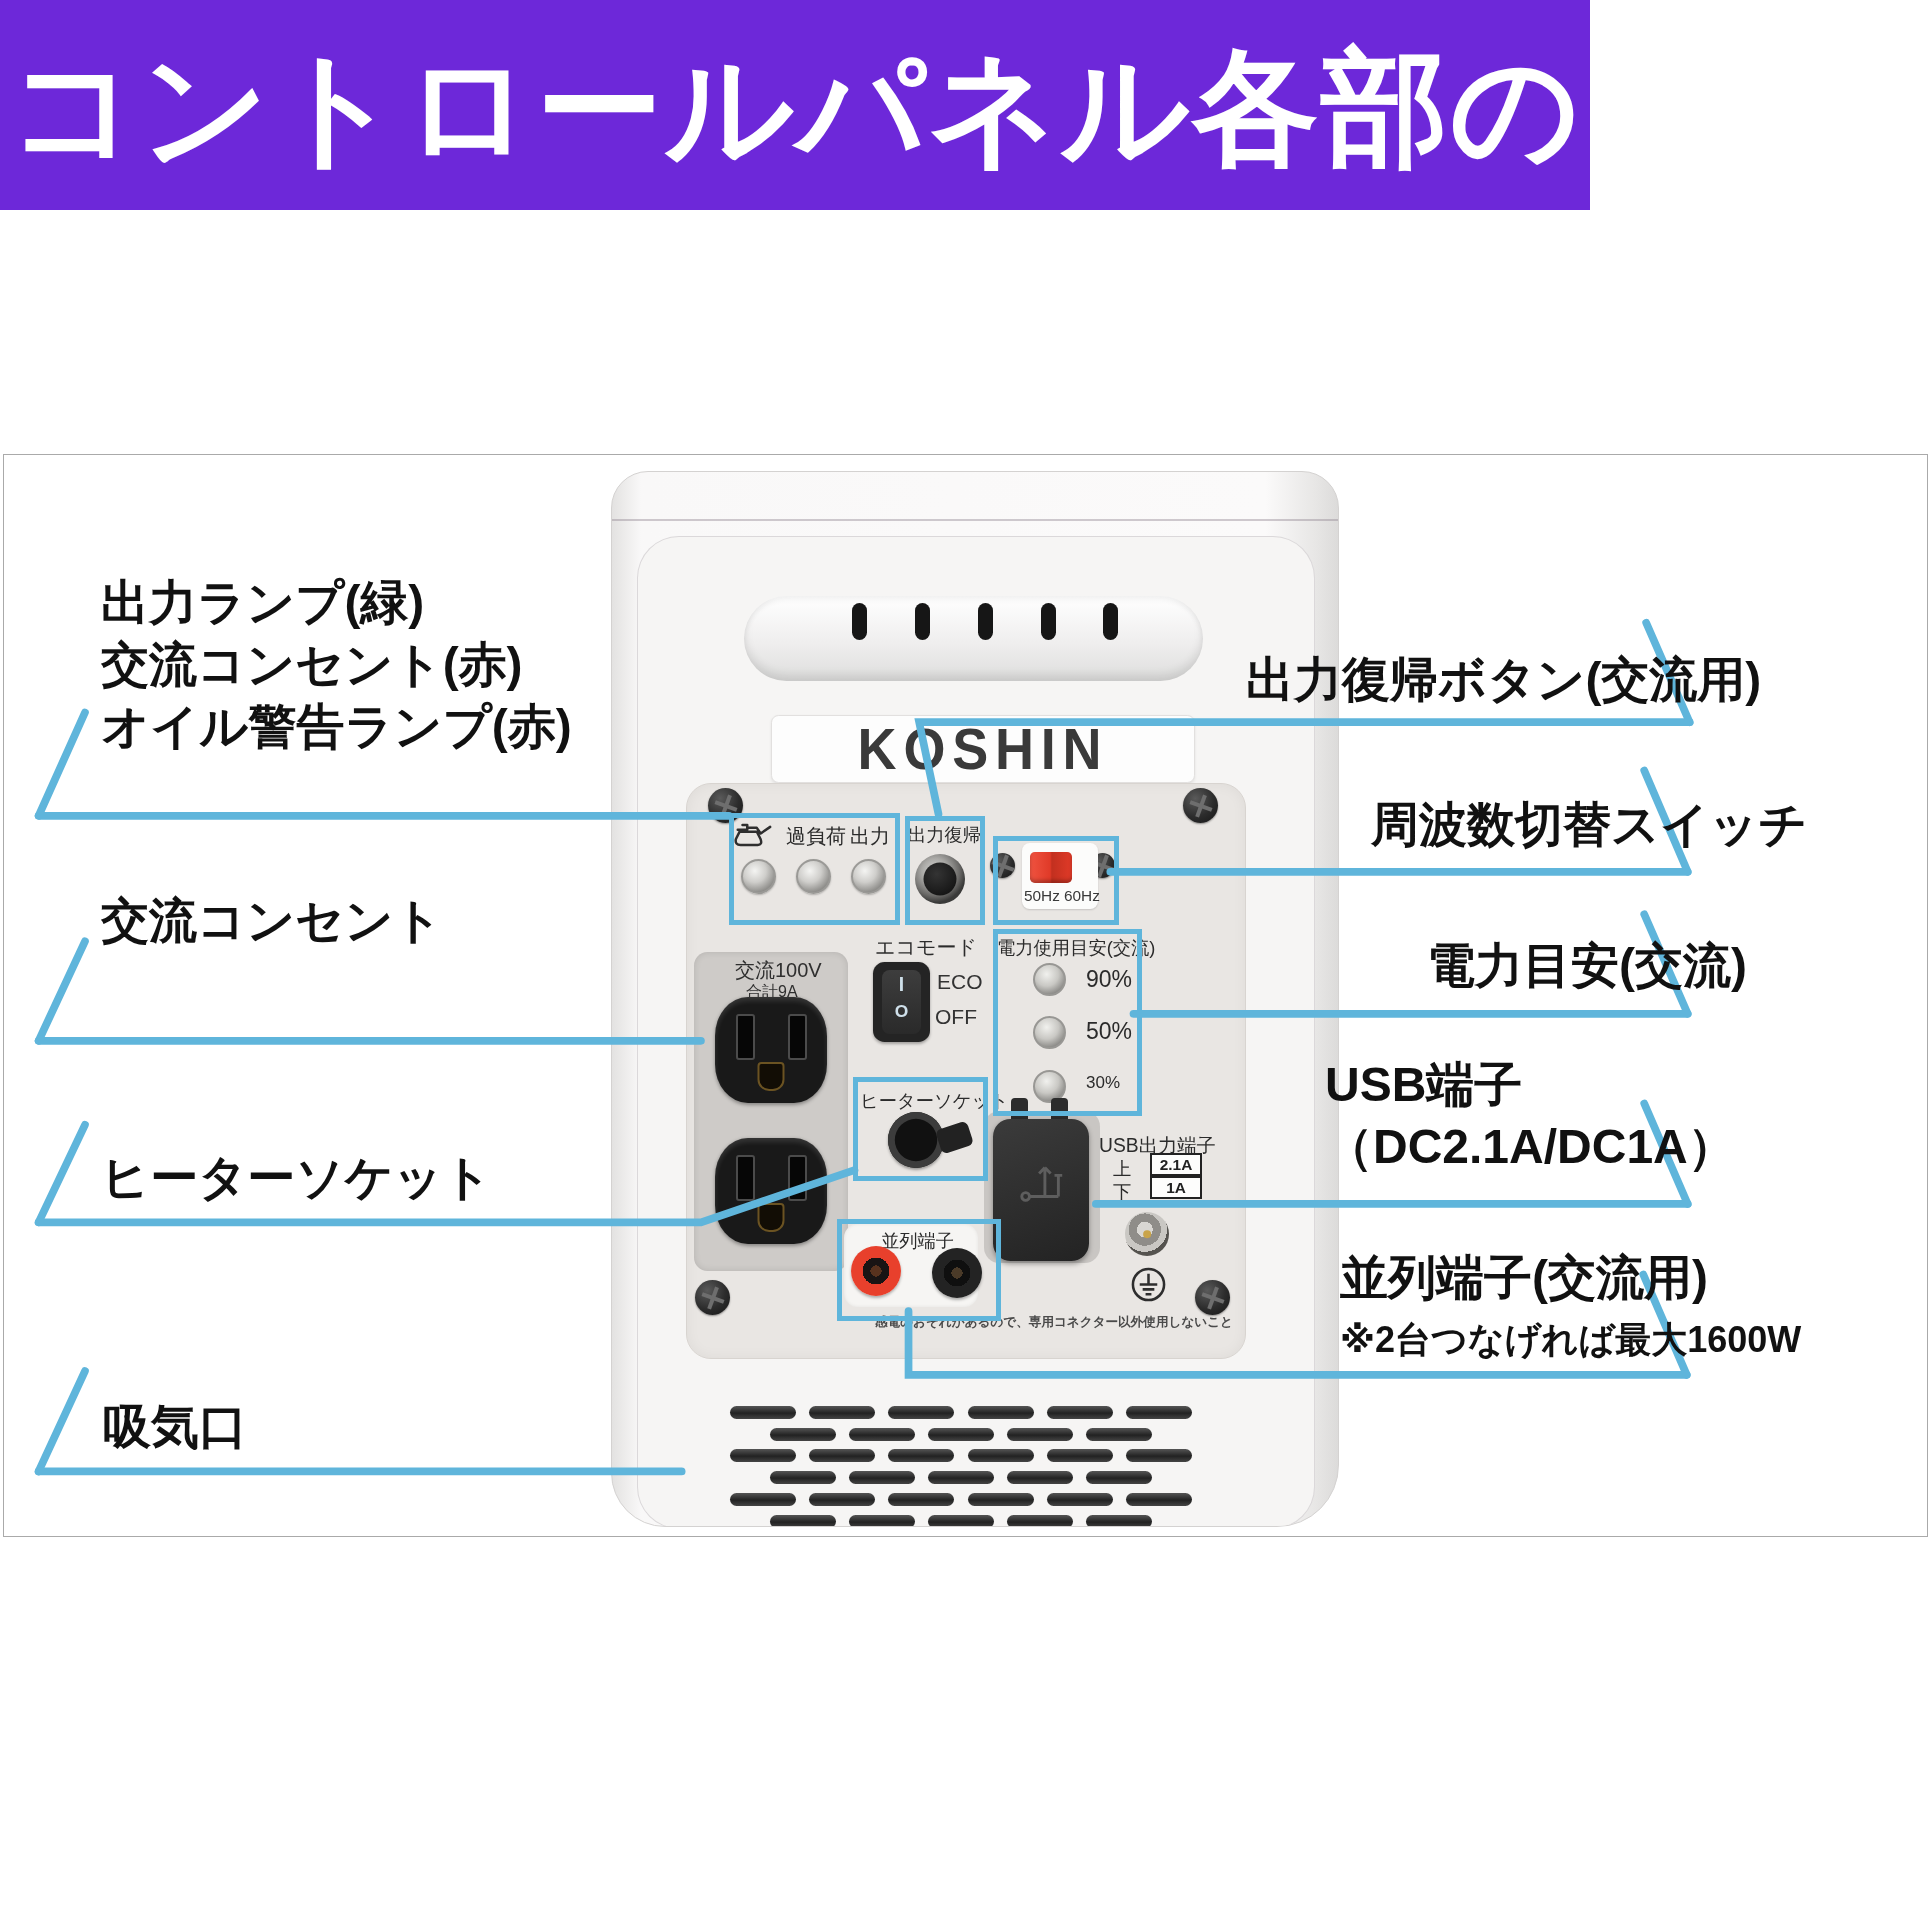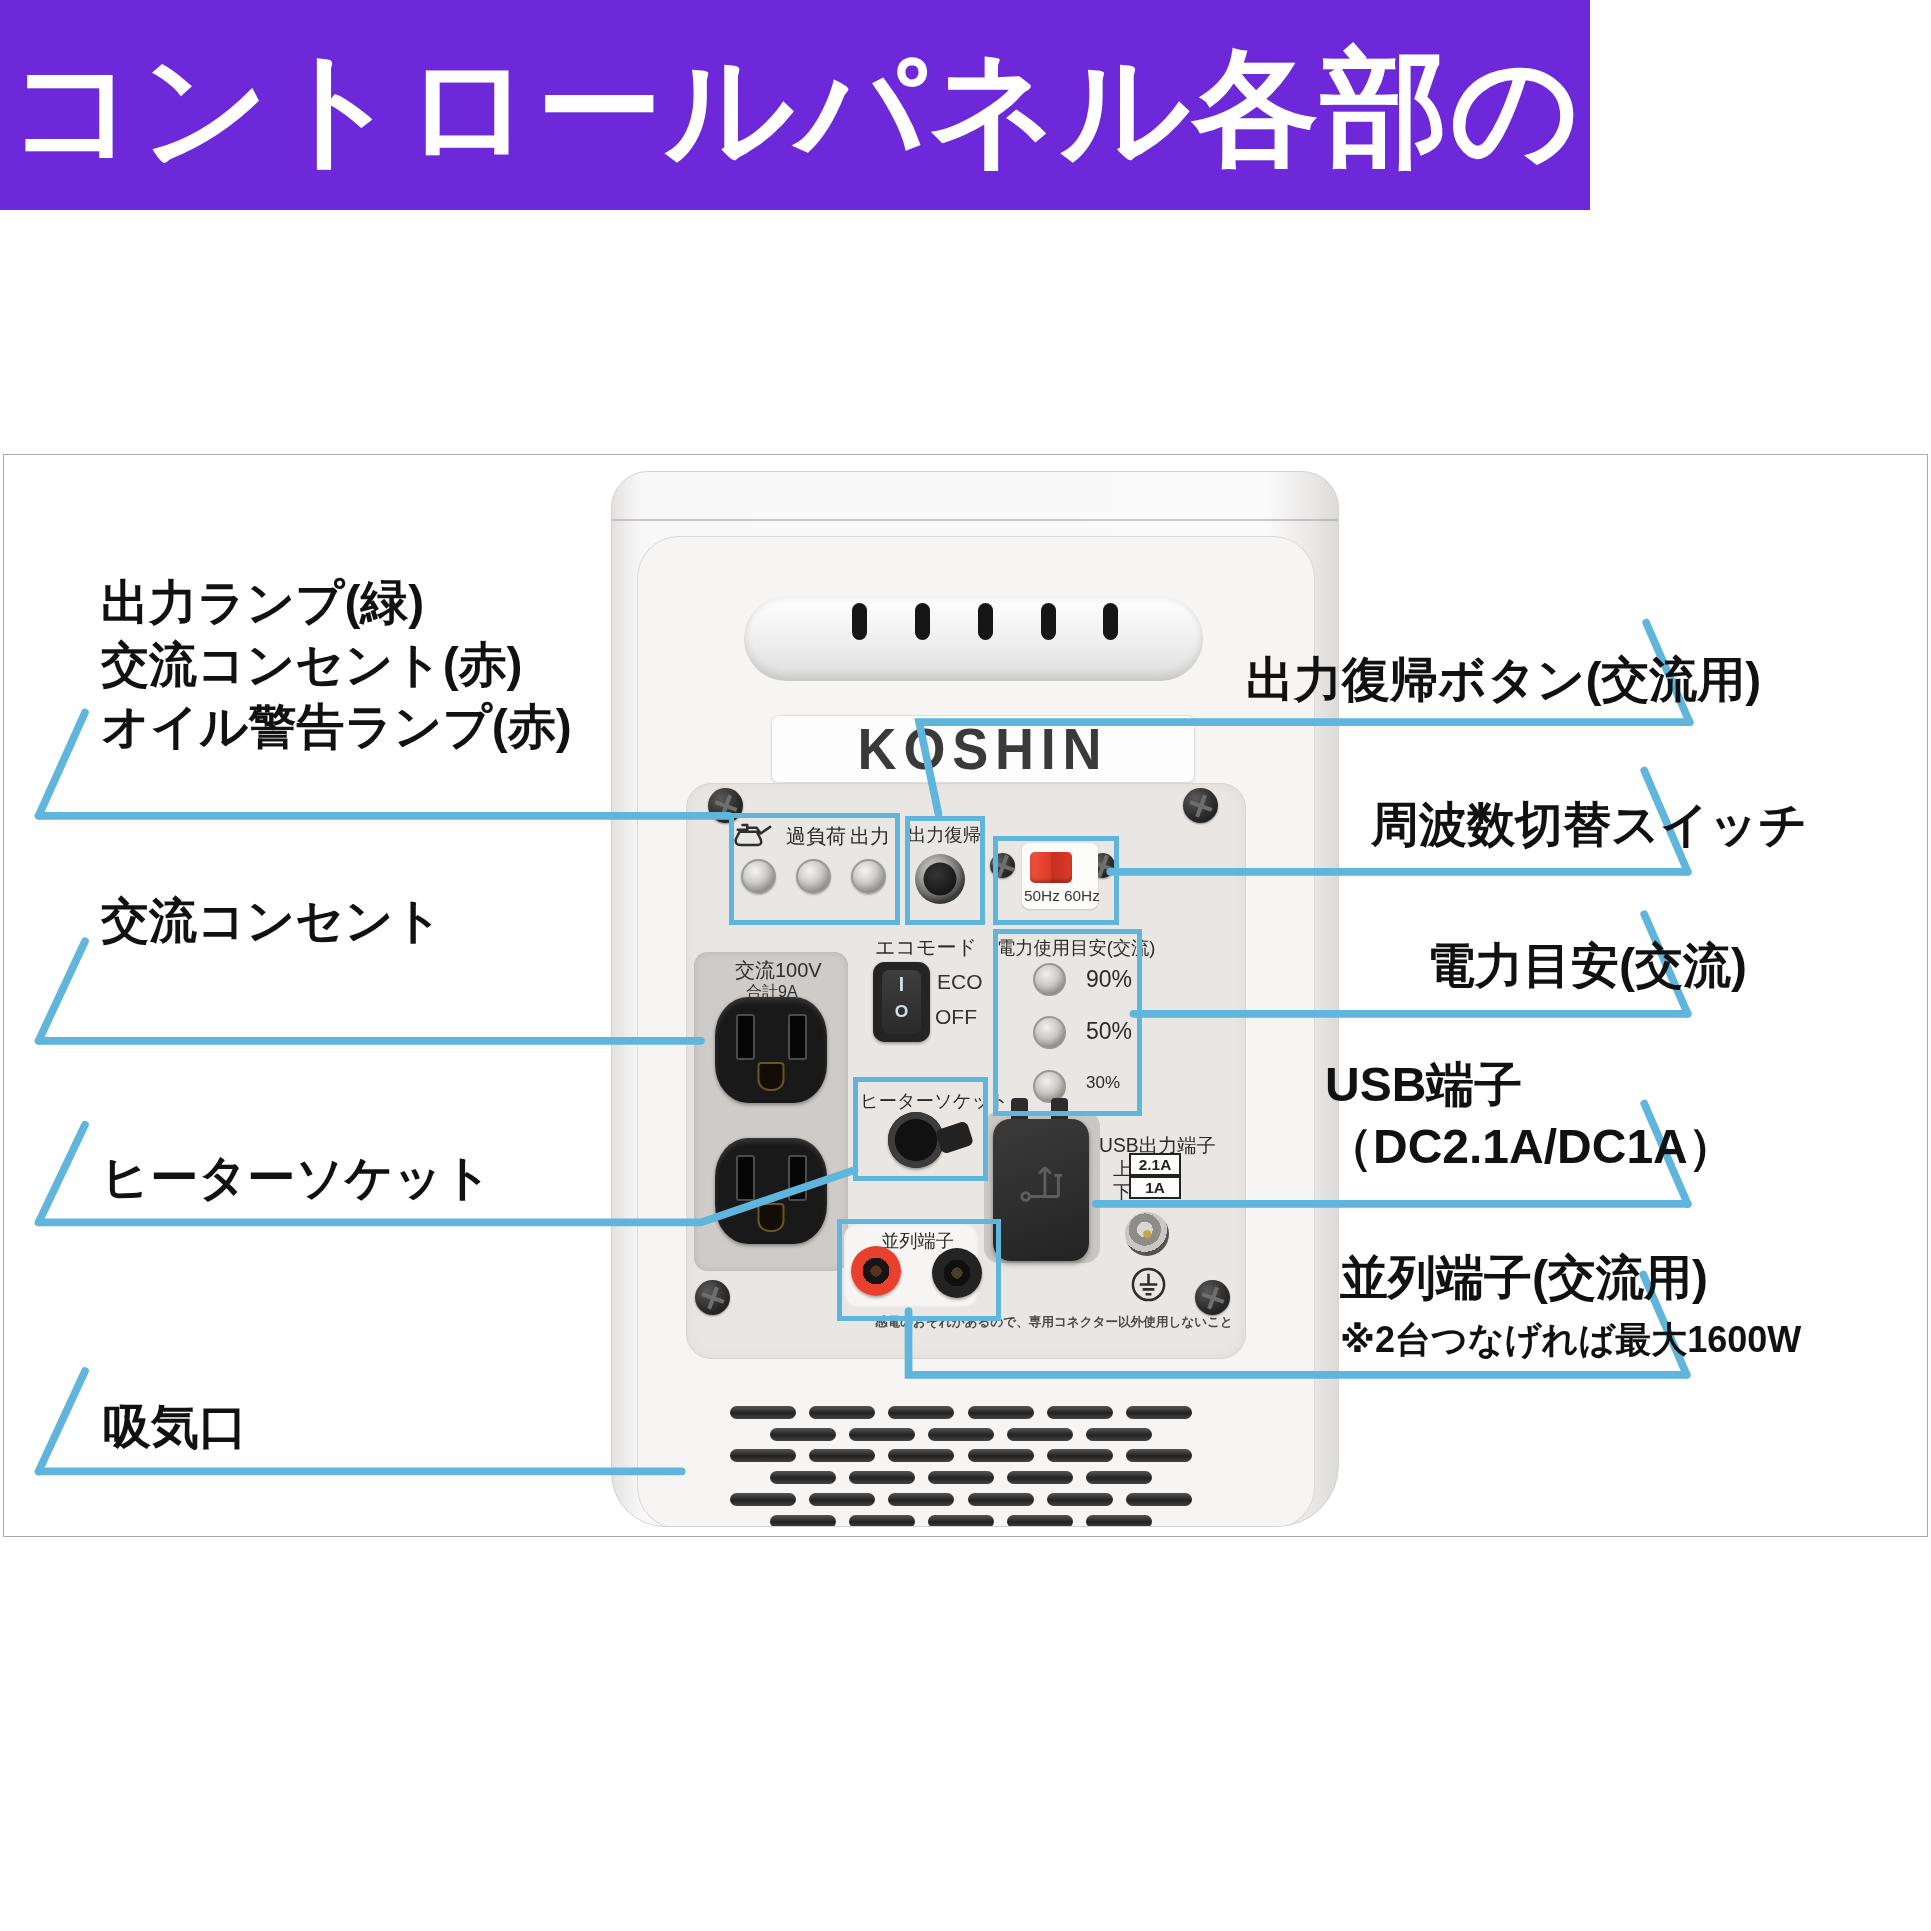--- a/index.html
+++ b/index.html
@@ -63,21 +63,21 @@
   .led{position:absolute;width:29px;height:29px;border-radius:50%;
        background:radial-gradient(circle at 40% 32%,#f1f1ee 0%,#c9c8c4 45%,#8b8a87 78%,#aeada9 100%);border:2.9px solid #989794;}
   
   #heaterSock{position:absolute;width:56px;height:56px;border-radius:50%;background:#111;
               box-shadow:inset 0 0 0 6.8px #3c3c3c, 0 1.9px 2.9px rgba(0,0,0,.35);}
   #heaterCap{position:absolute;width:33px;height:25px;background:#222;border-radius:5.8px;transform:rotate(-18deg);}
   
   #usbRecess{position:absolute;background:#c9c6c3;border-radius:15.4px;}
   #usbCover{position:absolute;background:linear-gradient(160deg,#3b3b3b,#232323);border-radius:17.4px;box-shadow:0 2.9px 4.8px rgba(0,0,0,.35);}
   .usbHinge{position:absolute;width:17.4px;height:23px;background:#2c2c2c;border-radius:3.9px 3.9px 0 0;}
-  .vbox{position:absolute;background:#fdfdfc;border:2.9px solid #222;text-align:center;font-weight:700;color:#222;}
+  .vbox{position:absolute;background:#fdfdfc;border:2.9px solid #222;text-align:center;font-weight:700;color:#222;margin-left:21px;}
   
   #parPatch{position:absolute;background:#f6f5f3;border-radius:13.5px;box-shadow:inset 0 0 3.9px rgba(0,0,0,.08);}
   .term{position:absolute;width:50px;height:50px;border-radius:50%;}
   #termRed{background:radial-gradient(circle at 50% 50%,#58321e 0 16%,#191414 16% 38%,#e8402c 38% 100%);box-shadow:0 1.9px 2.9px rgba(0,0,0,.3);}
   #termBlk{background:radial-gradient(circle at 50% 50%,#4a3a28 0 16%,#0f0f0f 16% 38%,#232323 38% 100%);box-shadow:0 1.9px 2.9px rgba(0,0,0,.3);}
   
   #coax{position:absolute;width:44px;height:44px;border-radius:50%;
         background:radial-gradient(circle at 45% 40%,#d9d7d3 0 22%,#8f8d89 22% 45%,#c9c7c3 45% 62%,#55534f 62% 80%,#b5b3af 80% 100%);}
   #coax:before{content:"";position:absolute;left:50%;top:50%;width:7.7px;height:7.7px;border-radius:50%;transform:translate(-50%,-50%);background:#c9a44a;}
   

